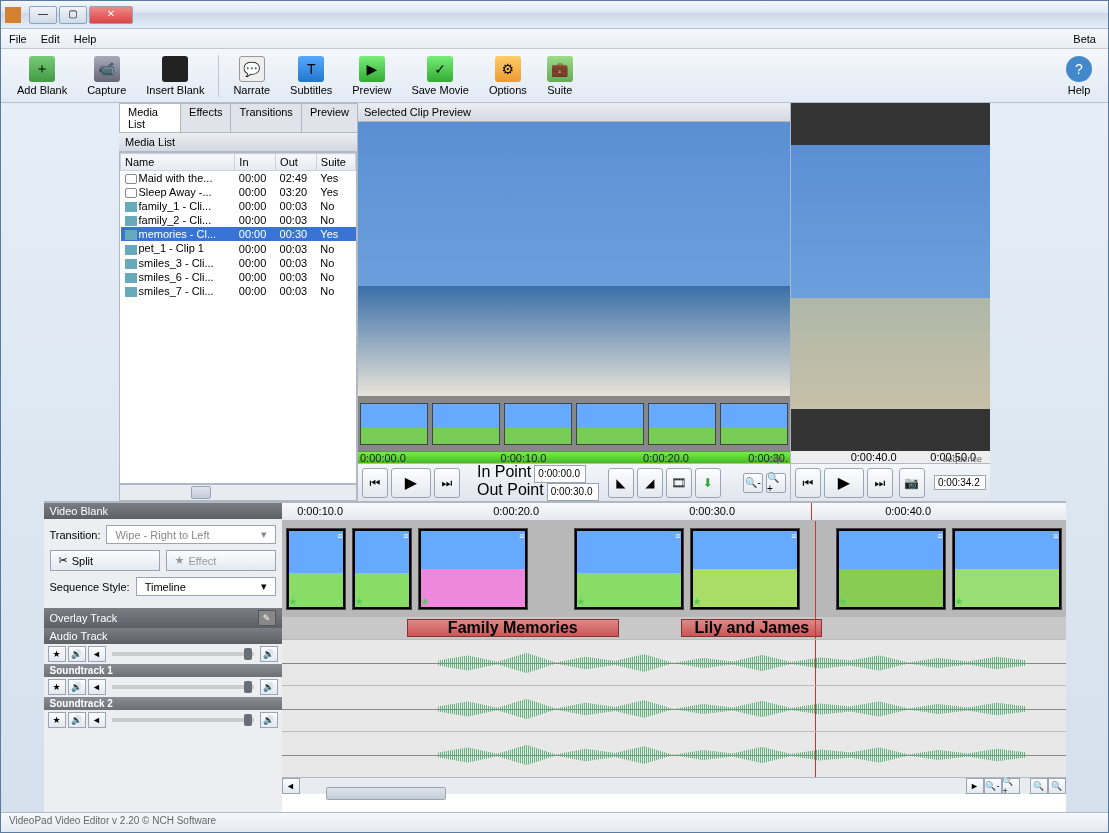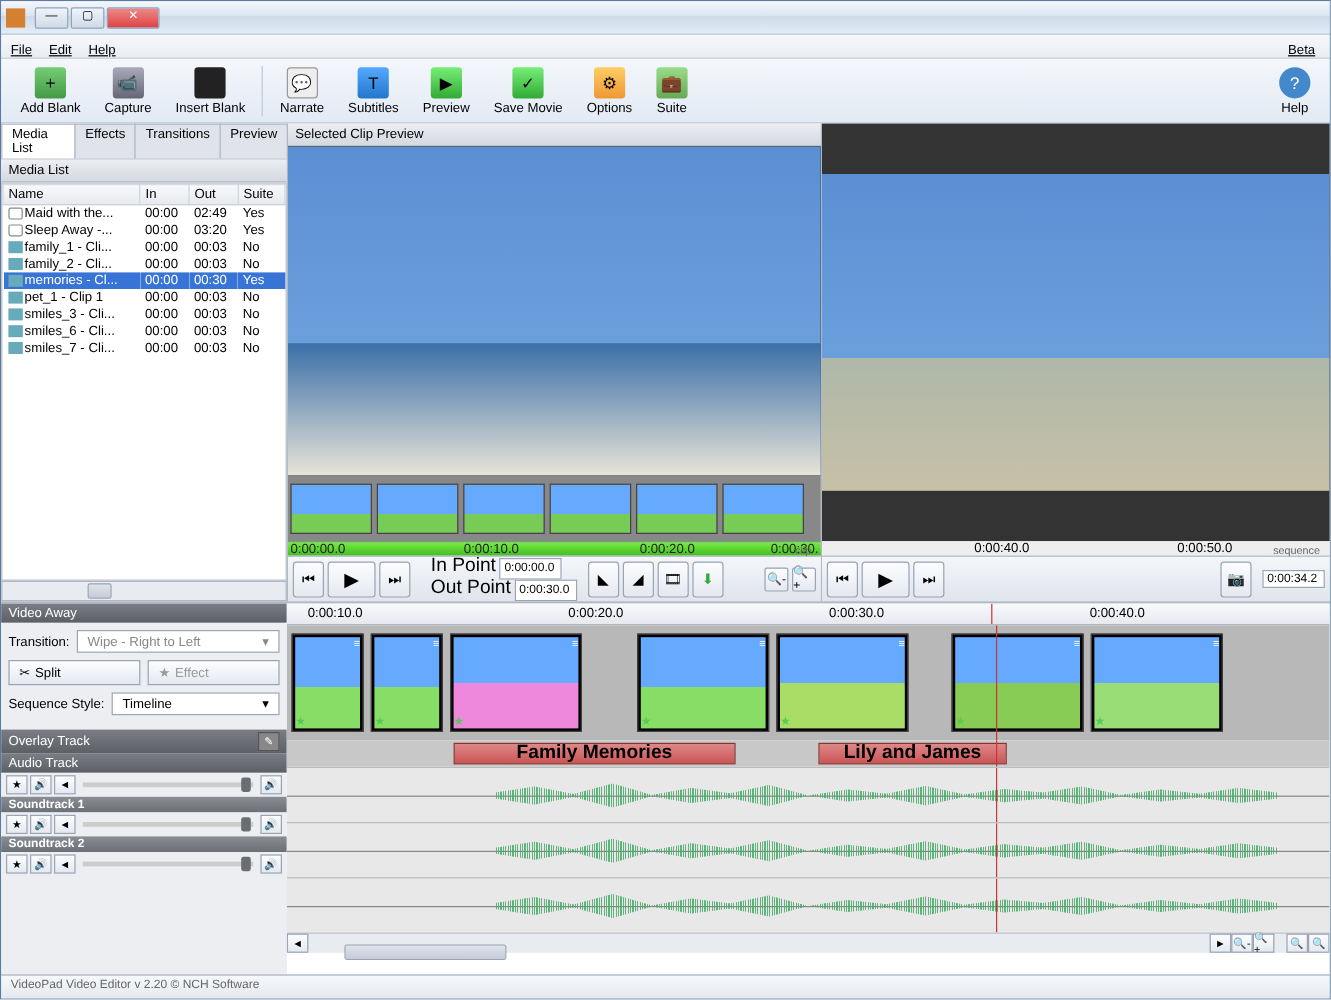--- a/index.html
+++ b/index.html
@@ -4,30 +4,30 @@
 <style>
 * { box-sizing: border-box; margin: 0; padding: 0; font-family: "Segoe UI", Tahoma, sans-serif; font-size: 11px; }
 body { background: #f0f0f0; overflow: hidden; }
 .window { width: 1109px; height: 833px; background: linear-gradient(#e8f0f8,#d4e0ec); border: 1px solid #5a7aa0; display: flex; flex-direction: column; }
 .titlebar { height: 28px; background: linear-gradient(#f4f7fb,#dbe6f2 45%,#cdd9e8 46%,#e4edf7); display: flex; align-items: center; padding: 0 4px; border-bottom: 1px solid #b0c0d0; }
 .titlebar .icon { width: 16px; height: 16px; background: #d48030; margin-right: 6px; }
 .titlebar .title { flex: 1; color: #000; }
 .winbtns { display: flex; gap: 0; }
 .winbtn { width: 28px; height: 18px; background: linear-gradient(#f0f4fa,#d0dae6); border: 1px solid #8fa4bc; border-radius: 2px; margin-left: 2px; font-size: 10px; text-align: center; line-height: 14px; cursor: pointer; }
 .winbtn.close { width: 44px; background: linear-gradient(#e88,#d44); color: #fff; }
-.menubar { height: 20px; background: linear-gradient(#f6f8fb,#e8edf4); display: flex; align-items: flex-end; padding: 0 8px; border-bottom: 1px solid #c0c8d4; text-decoration: underline; }
+.menubar { height: 20px; background: linear-gradient(#f6f8fb,#e8edf4); display: flex; align-items: center; padding: 0 8px; border-bottom: 1px solid #c0c8d4; }
 .menubar span { margin-right: 14px; cursor: pointer; }
 .menubar .beta { margin-left: auto; margin-right: 4px; }
 .toolbar { height: 54px; background: linear-gradient(#f4f7fb,#e2eaf4); display: flex; align-items: center; padding: 2px 6px; border-bottom: 1px solid #b0c0d0; }
 .tb-item { display: flex; flex-direction: column; align-items: center; padding: 2px 10px; cursor: pointer; }
 .tb-sep { width:1px; height:42px; background:#c0c8d4; margin:0 4px; }
 .tb-icon { width: 26px; height: 26px; border-radius: 3px; margin-bottom: 2px; display:flex; align-items:center; justify-content:center; font-size:14px; }
 .tb-icon.add {background:linear-gradient(#7c7,#494);} .tb-icon.cap{background:linear-gradient(#aab,#667);} .tb-icon.blank{background:#222;} .tb-icon.narr{background:#eee; border:1px solid #999;} .tb-icon.sub{background:linear-gradient(#5af,#27c);} .tb-icon.prev{background:linear-gradient(#7e7,#3a3);} .tb-icon.save{background:linear-gradient(#7e7,#3a3);} .tb-icon.opt{background:linear-gradient(#fc6,#e93);} .tb-icon.suite{background:linear-gradient(#9d8,#6a5);} .tb-icon.help{background:#48c; color:#fff; border-radius:50%;}
 .spacer-flex { flex: 1; }
-.panel-area { display:flex; flex-direction:column; flex:1; min-height:0;}
+.panel-area { display:flex; flex-direction:column; flex:1; min-height:0;align-items:center;}
 .upper { display: flex; height: 398px; }
 .left-panel { width: 238px; background: #f0f0f0; display: flex; flex-direction: column; }
 .tabs { display: flex; background: #eceef2; border-bottom: 1px solid #b0b8c4; }
 .tab { padding: 2px 8px; background: #e0e4ea; border: 1px solid #b0b8c4; border-bottom: none; margin-right: -1px; cursor: pointer; }
 .tab.active { background: #fff; }
 .section-label { background: linear-gradient(#eceef2,#d4d8e0); padding: 3px 6px; border-bottom: 1px solid #b0b8c4; }
 .media-table { flex: 1; background: #fff; overflow: auto; border: 1px solid #b0b8c4; }
 .media-table table { width: 100%; border-collapse: collapse; }
 .media-table th { background: linear-gradient(#f8f9fb,#e6e9ef); border: 1px solid #ccd2dc; padding: 2px 4px; text-align: left; font-weight: normal; }
 .media-table td { padding: 1px 4px; white-space: nowrap; overflow: hidden; }
@@ -293,21 +293,21 @@
               <span class="ptval" style="margin-left:6px">0:00:34.2</span>
             </div>
           </div>
         </div>
       </div>
     </div>
 
     <div class="lower">
       <div class="left-lower">
         <div class="track-sec">
-            <span>Video Away</span>
+            <span>Video Blank</span>
           </div>
         <div class="track-body">
           <div class="field-row">
             <span>Transition:</span>
             <div class="selbox">
                 <span>Wipe - Right to Left</span>
                 <span>▾</span>
               </div>
           </div>
           <div class="field-row">

